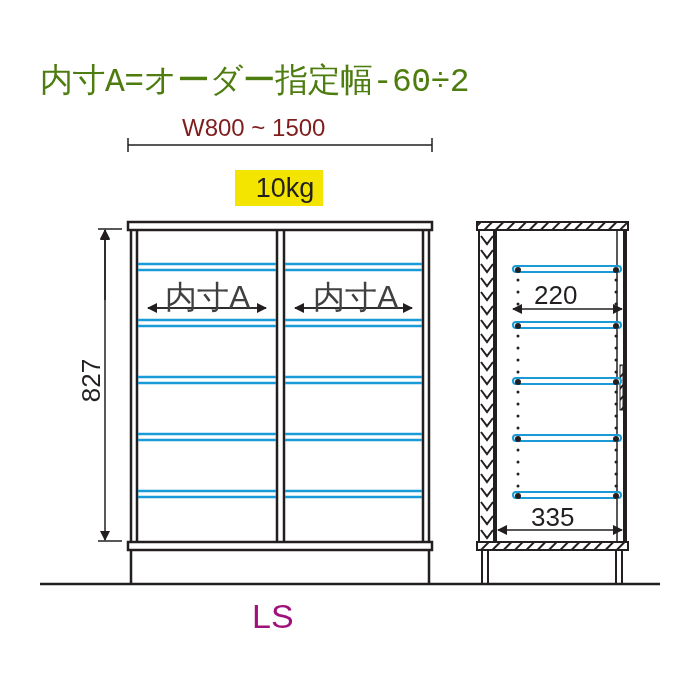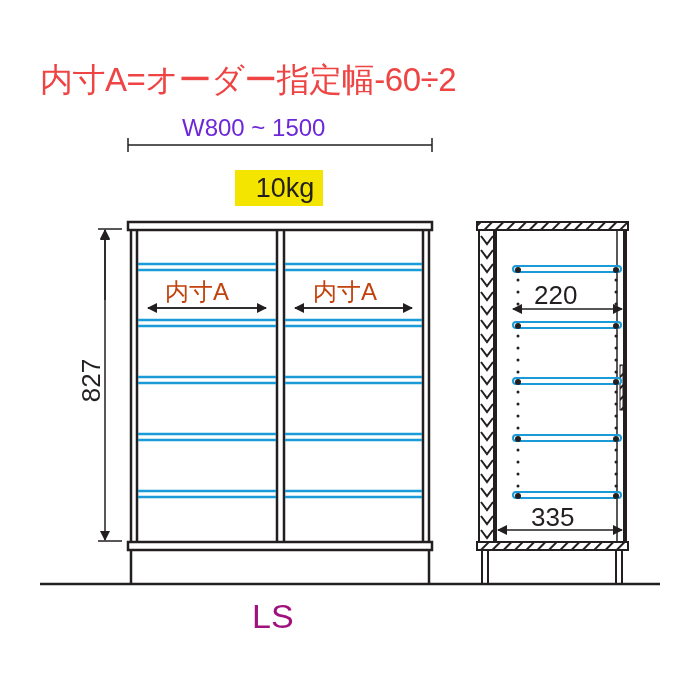--- a/index.html
+++ b/index.html
@@ -1,23 +1,23 @@
 <!DOCTYPE html>
 <html><head>
 <meta charset="utf-8">
 <style>
   html, body { margin: 0; padding: 0; background: #ffffff; }
   body { width: 700px; height: 700px; position: relative; overflow: hidden; font-family: "Liberation Sans", "DejaVu Sans", sans-serif; }
   .abs { position: absolute; }
-  .formula { left: 40px; top: 58px; font-size: 33px; color: #ef4444; letter-spacing: -0.5px; white-space: nowrap; }
-  .width-label { left: 182px; top: 114px; font-size: 24px; color: #6d28d9; white-space: nowrap; }
+  .formula { left: 40px; top: 58px; font-size: 33px; color: #4d7c0f; letter-spacing: -0.5px; white-space: nowrap; font-family: Liberation Mono, monospace; }
+  .width-label { left: 182px; top: 114px; font-size: 24px; color: #7f1d1d; white-space: nowrap; }
   .load-badge { left: 235px; top: 170px; width: 88px; height: 36px; background: #f3e500; }
   .load-text { left: 235px; top: 170px; width: 100px; height: 36px; line-height: 36px; text-align: center; font-size: 27px; color: #231f20; }
   .dim-text { font-size: 26px; color: #231f20; white-space: nowrap; }
-  .inner-a { font-size: 24px; color: #c2410c; white-space: nowrap; }
+  .inner-a { font-size: 32px; color: #404040; white-space: nowrap; }
   .series-label { left: 252px; top: 597px; font-size: 34px; font-weight: normal; color: #a0117e; }
   svg { position: absolute; left: 0; top: 0; }
 </style>
 </head>
 <body>
 
 <svg width="700" height="700" viewBox="0 0 700 700">
   <defs>
     <pattern id="hatch" patternUnits="userSpaceOnUse" width="8" height="8" patternTransform="rotate(45)">
       <rect width="8" height="8" fill="#fff"></rect>

